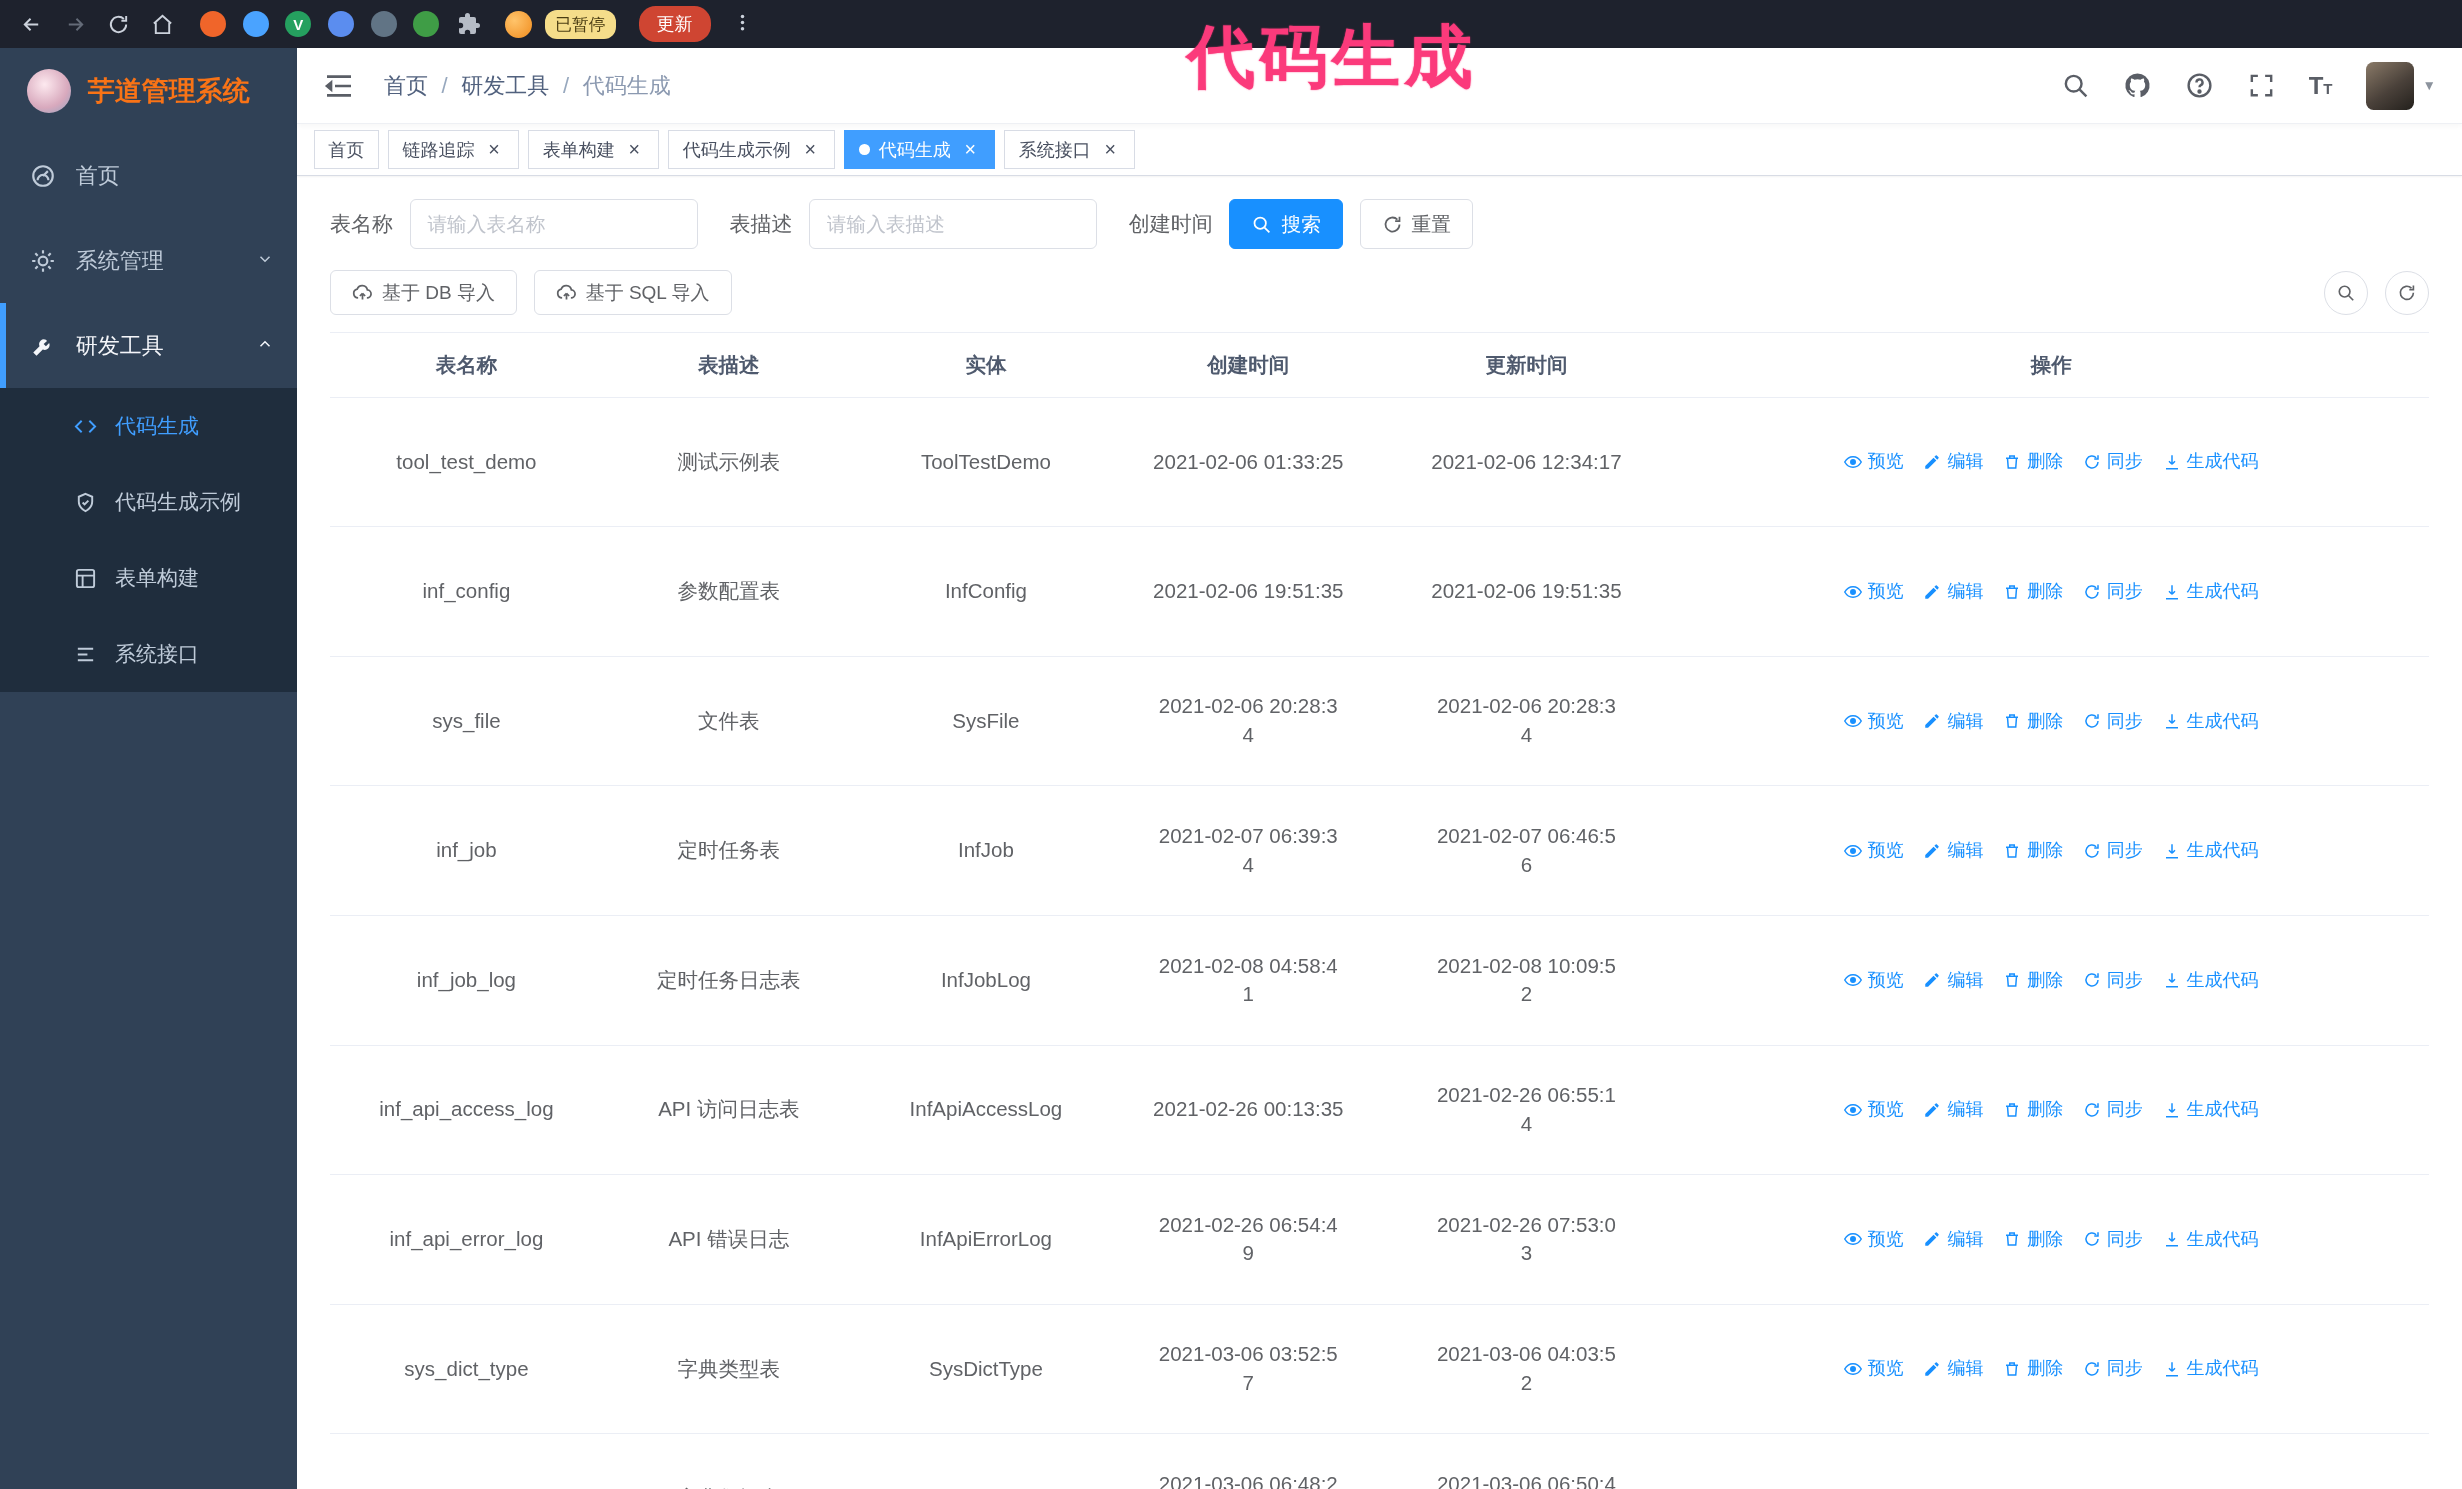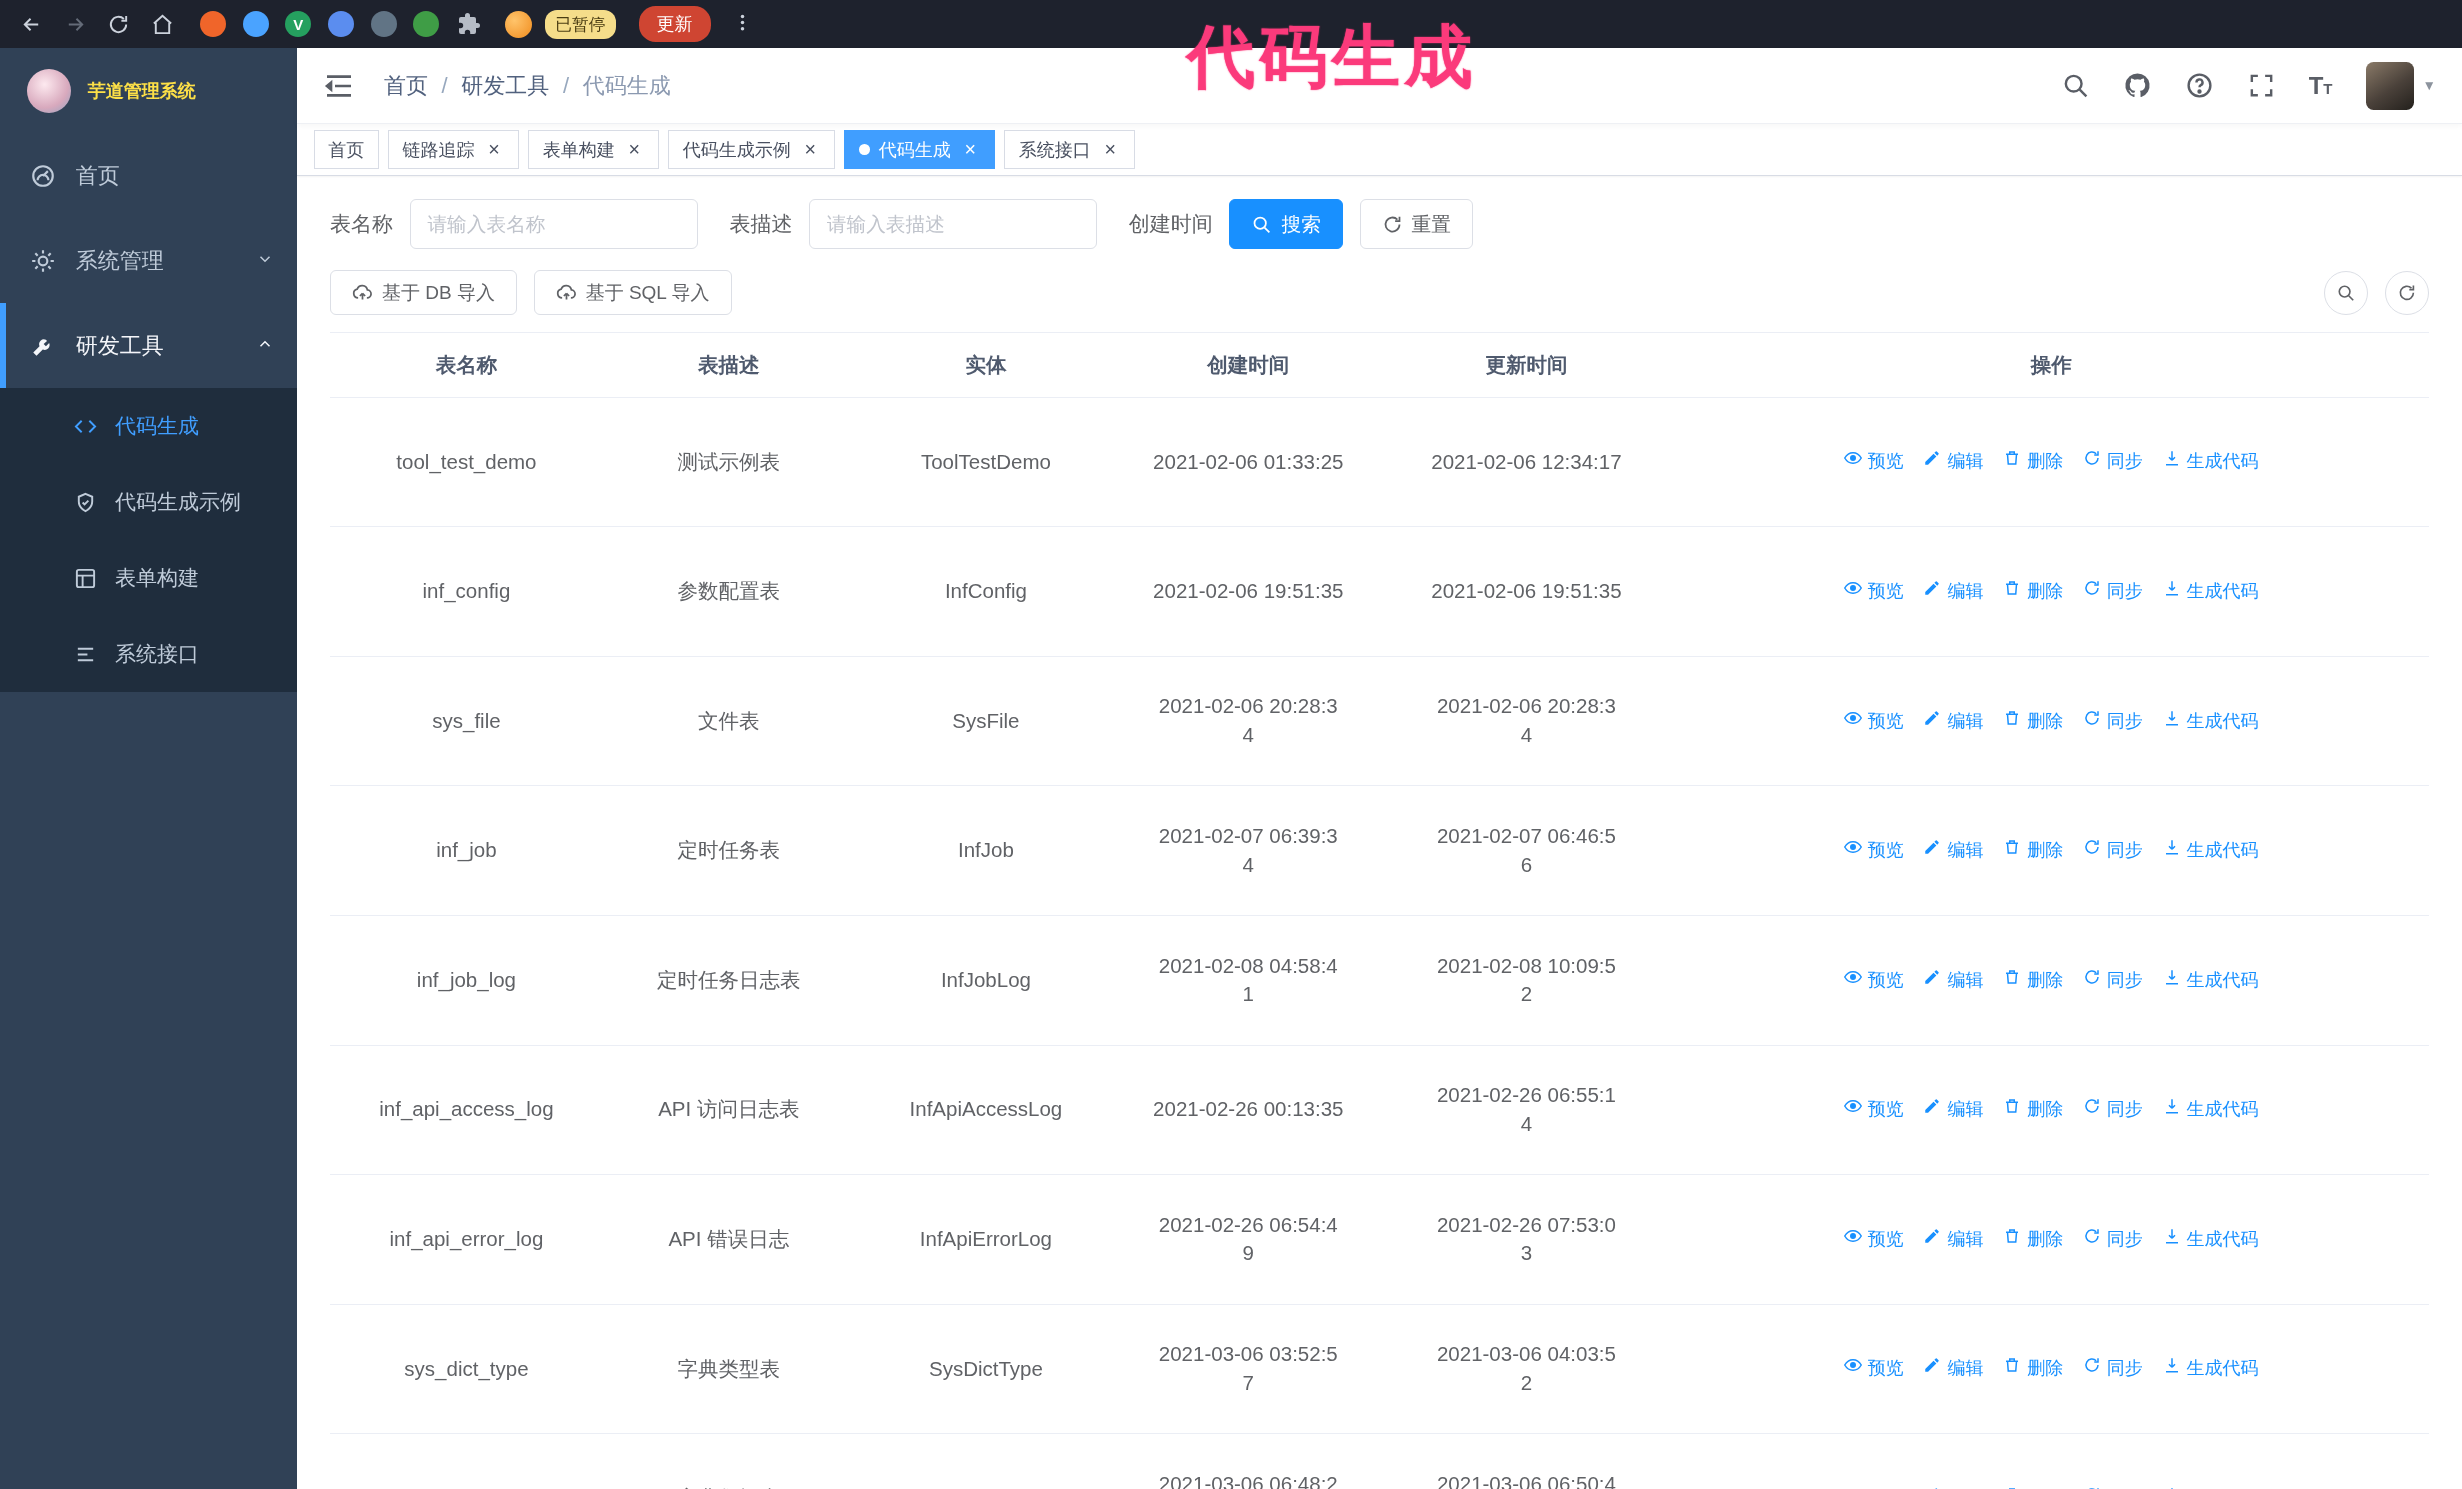--- a/index.html
+++ b/index.html
@@ -32,21 +32,21 @@
   .annotation { position:absolute; top:12px; left:1332px; transform:translateX(-50%); z-index:99;
     font-size:68px; font-weight:800; color:#fb3a7b; letter-spacing:4.5px; text-shadow:0 0 1.5px #fb3a7b; pointer-events:none; }
 
   
   .app { display:flex; height:1441px; }
 
   
   .sidebar { width:297px; background:#304156; color:#bfcbd9; flex-shrink:0; display:flex; flex-direction:column; }
   .logo-row { height:85px; display:flex; align-items:center; padding-left:27px; gap:16.7px; }
   .logo-avatar { width:44px; height:44px; border-radius:50%; background:radial-gradient(circle at 40% 35%, #fde9ef, #d8a9bd 60%, #8fa3c2); flex-shrink:0; }
-  .logo-title { color:#fde047; font-size:18px; font-weight:600; white-space:nowrap; }
+  .logo-title { color:#f97316; font-size:27px; font-weight:600; white-space:nowrap; }
   .menu-item { height:85px; display:flex; align-items:center; padding:0 23px 0 30px; gap:19.7px; font-size:22px; cursor:pointer; }
   .menu-item svg.mi { width:26px; height:26px; flex-shrink:0; }
   .menu-item .chev { margin-left:auto; }
   .chev svg { width:18px; height:18px; }
   .menu-item.parent-active { border-left:6px solid #409eff; padding-left:24px; color:#f4f6fa; }
   .submenu { background:#1f2d3d; }
   .sub-item { height:76px; display:flex; align-items:center; padding-left:74px; gap:18px; font-size:21px; color:#bfcbd9; cursor:pointer; }
   .sub-item svg { width:23px; height:23px; flex-shrink:0; }
   .sub-item.active { color:#409eff; }
 
@@ -93,21 +93,21 @@
   .toolbar-row .btn { height:45px; font-size:19px; }
   .circle-btns { margin-left:auto; display:flex; gap:16.7px; }
   .circle-btn { width:44px; height:44px; border-radius:50%; border:0.8px solid #dcdfe6; background:#fff; display:flex; align-items:center; justify-content:center; color:#606266; cursor:pointer; }
   .circle-btn svg { width:19.7px; height:19.7px; }
 
   
   table { width:100%; border-collapse:collapse; font-size:20.5px; color:#606266; table-layout:fixed; }
   thead th { padding:18px 7.6px; color:#4f5a6e; font-weight:700; border-top:0.8px solid #ebeef5; border-bottom:0.8px solid #ebeef5; text-align:center; }
   tbody td { padding:23px 7.6px; text-align:center; border-bottom:0.8px solid #ebeef5; white-space:pre-line; line-height:1.4; word-break:break-all; }
   .ops { display:flex; justify-content:center; align-items:center; gap:19.7px; white-space:nowrap; }
-  .op { color:#1890ff; display:inline-flex; gap:6px; font-size:18px; cursor:pointer; text-decoration:none; }
+  .op { color:#1890ff; display:inline-flex; align-items:center; gap:6px; font-size:18px; cursor:pointer; text-decoration:none; }
   .op svg { width:18px; height:18px; }
 </style>
 </head>
 <body>
 
 <div class="chrome">
   <span class="nav-ic">
     <svg viewBox="0 0 24 24" fill="none" stroke="currentColor" stroke-width="2">
         <path d="M19 12H5M11 18l-6-6 6-6"></path>
       </svg>

